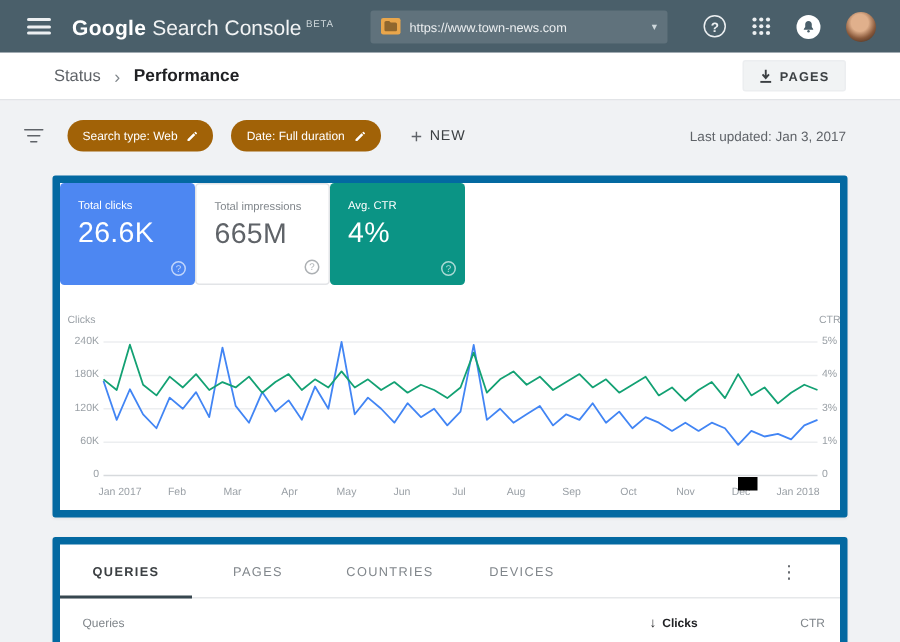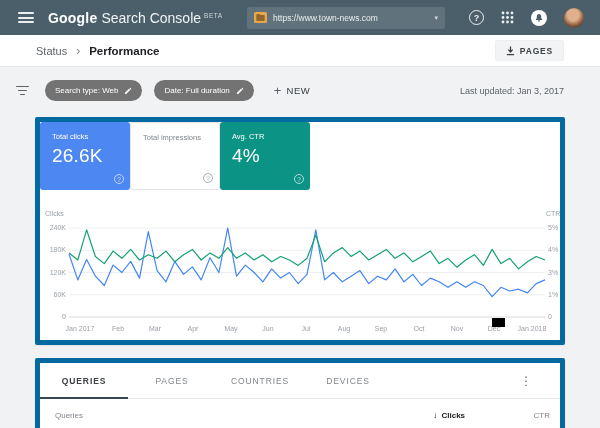--- a/index.html
+++ b/index.html
@@ -35,21 +35,21 @@
   .crumb-sep { font-size:12px; color:#80868b; margin:0 9px; }
   .crumb-cur { font-size:11.5px; color:#202124; font-weight:bold; }
   .export-btn { margin-left:auto; background:#f1f3f4; border:1px solid #eceef0; border-radius:2px; height:21px;
                 display:flex; align-items:center; gap:5px; padding:0 10px; cursor:pointer; }
   .export-btn .lbl { font-size:8.5px; letter-spacing:.8px; color:#3c4043; font-weight:bold; }
 
   
   .filterbar { position:absolute; left:0; top:67px; width:600px; height:47px; display:flex; align-items:center; padding:0 36px 0 16px; }
   .filter-ic { display:flex; flex-direction:column; align-items:center; gap:2.5px; margin-right:16px; cursor:pointer; }
   .filter-ic i { display:block; height:1.5px; background:#5f6368; border-radius:1px; }
-  .chip { background:#737373; color:#fff; border-radius:11px; height:21px; display:flex; align-items:center;
+  .chip { background:#a16207; color:#fff; border-radius:11px; height:21px; display:flex; align-items:center;
           gap:6px; padding:0 10px; font-size:8px; margin-right:12px; cursor:pointer; white-space:nowrap; }
   .new-btn { display:flex; align-items:center; gap:5px; margin-left:8px; cursor:pointer; }
   .new-btn .plus { font-size:13px; color:#5f6368; line-height:1; }
   .new-btn .lbl { font-size:9.5px; letter-spacing:.6px; color:#3c4043; }
   .last-upd { margin-left:auto; font-size:9px; color:#5f6368; }
 
   
   .card { position:absolute; background:#fff; border:5px solid #0369a1; border-radius:2px;
           box-shadow:0 1px 2px rgba(0,0,0,.06); }
   .card-main { left:35px; top:117px; width:530px; height:228px; }
@@ -185,20 +185,21 @@
 
   <div class="card card-main">
     <div class="tiles">
       <div class="tile tile-blue">
         <div class="tile-label">Total clicks</div>
         <div class="tile-value">26.6K</div>
         <div class="tile-help">?</div>
       </div>
       <div class="tile tile-plain">
         <div class="tile-label">Total impressions</div>
+        <div class="tile-value">665M</div>
         <div class="tile-help">?</div>
       </div>
       <div class="tile tile-teal">
         <div class="tile-label">Avg. CTR</div>
         <div class="tile-value">4%</div>
         <div class="tile-help">?</div>
       </div>
     </div>
 
     <svg id="chart-svg" class="chart-svg" viewBox="0 0 530 228">

